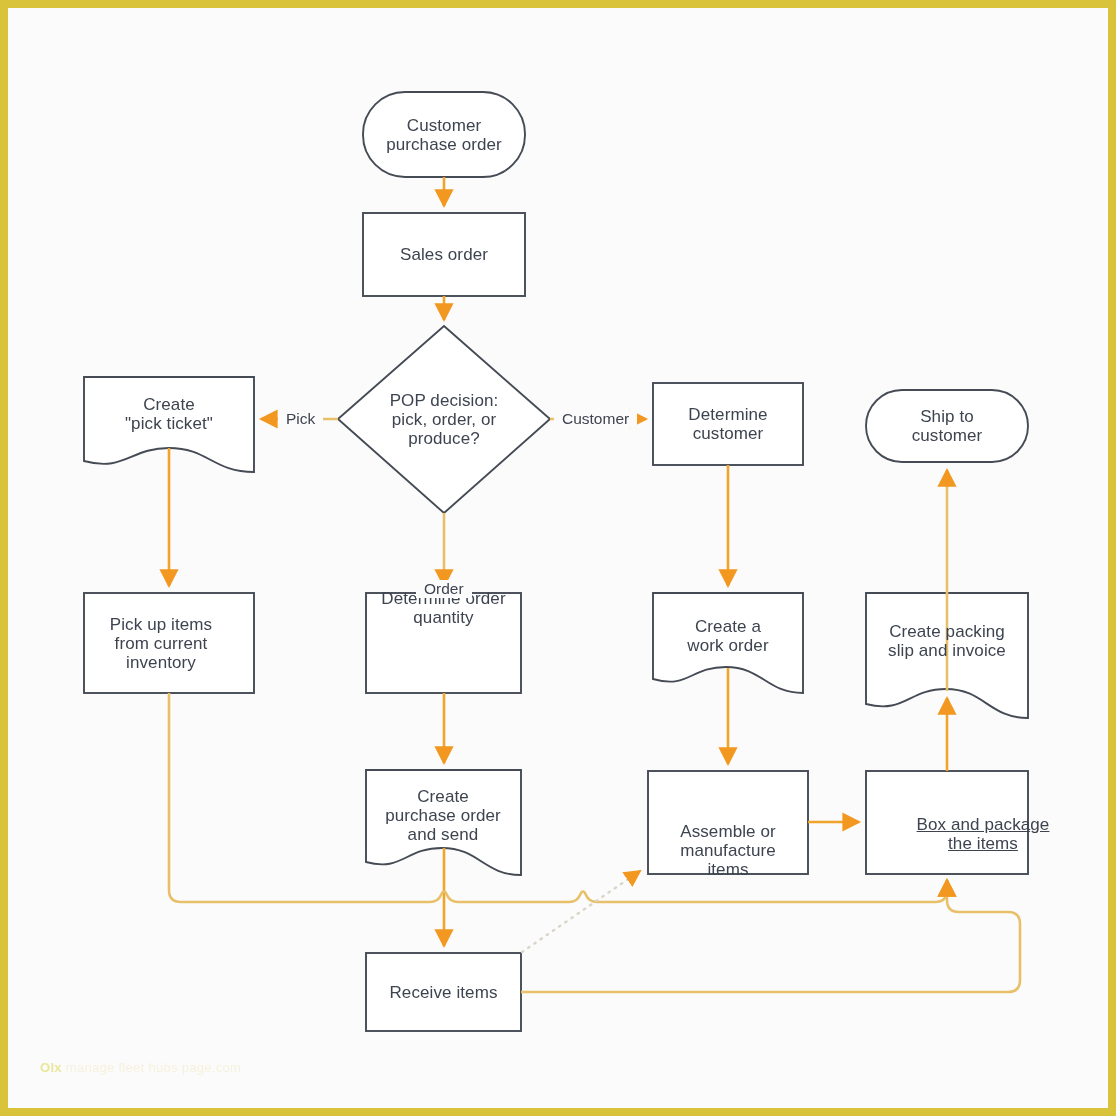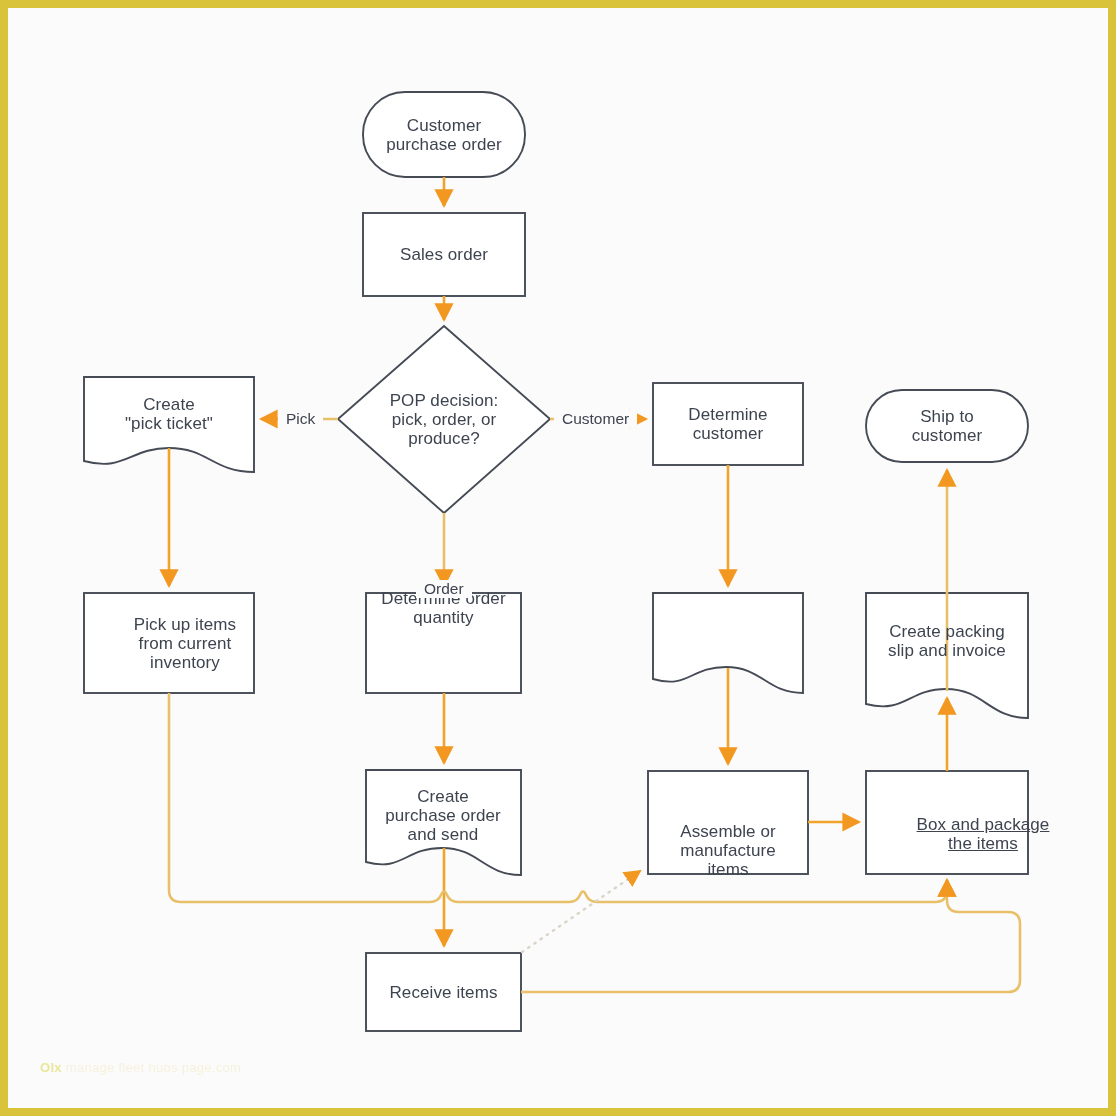--- a/index.html
+++ b/index.html
@@ -139,25 +139,27 @@
   <div class="node-label" style="left:355px;top:205px;width:162px;height:83px;">Sales order</div>
   <div class="node-label" style="left:351px;top:318px;width:170px;height:187px;">POP decision:
 pick, order, or
 produce?</div>
   <div class="node-label" style="left:76px;top:366px;width:170px;height:80px;">Create
 "pick ticket"</div>
   <div class="node-label" style="left:645px;top:375px;width:150px;height:82px;">Determine
 customer</div>
   <div class="node-label" style="left:858px;top:382px;width:162px;height:72px;">Ship to
 customer</div>
-  <div class="node-label" style="left:92px;top:585px;width:170px;height:100px;border-radius:17px;">Pick up items
+  <div class="node-label" style="left:68px;top:585px;width:170px;height:100px;border-radius:17px;">Pick up items
 from current
 inventory</div>
   <div class="node-label" style="left:353px;top:550px;width:165px;height:100px;">Determine order
 quantity</div>
+  <div class="node-label" style="left:645px;top:585px;width:150px;height:85px;">Create a
+work order</div>
   <div class="node-label" style="left:855px;top:585px;width:168px;height:95px;">Create packing
 slip and invoice</div>
   <div class="node-label" style="left:355px;top:762px;width:160px;height:90px;">Create
 purchase order
 and send</div>
   <div class="node-label" style="left:640px;top:763px;width:160px;height:103px;margin-top:28px;">Assemble or
 manufacture
 items</div>
   <div class="node-label" style="left:892px;top:763px;width:166px;height:125px;text-decoration:underline;">Box and package
 the items</div>

